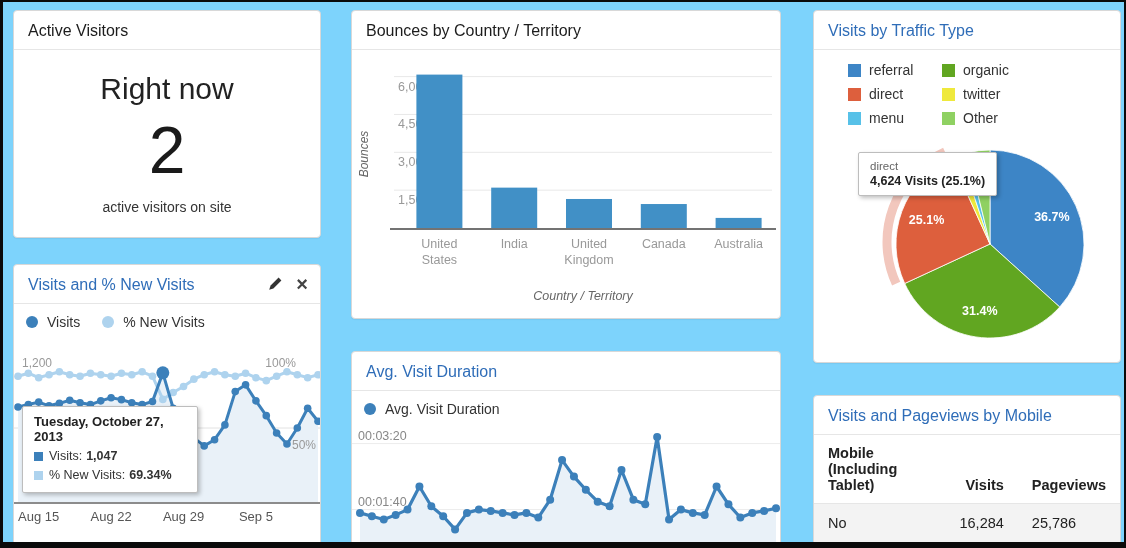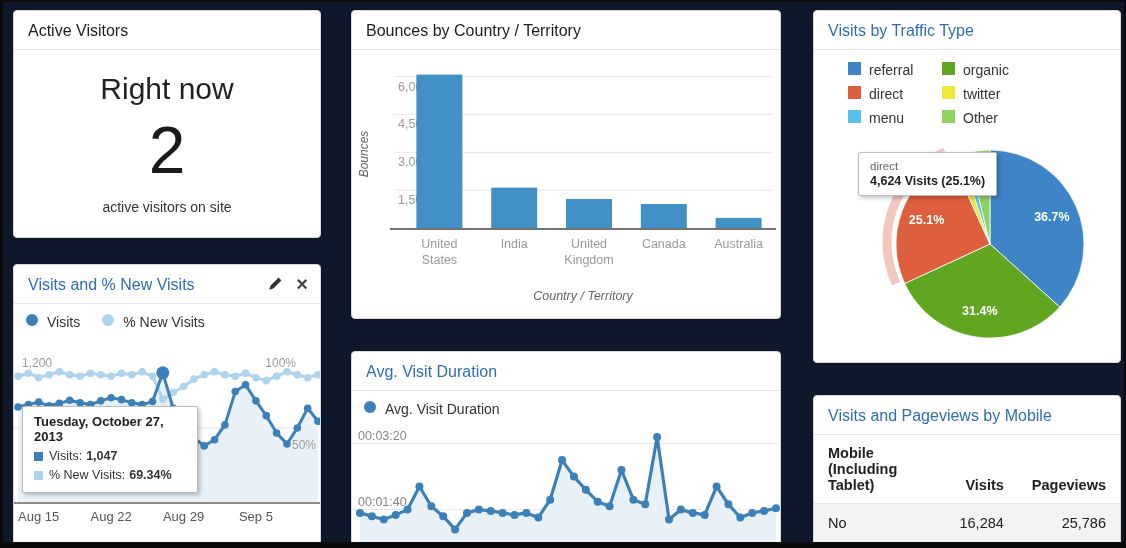--- a/index.html
+++ b/index.html
@@ -1,21 +1,21 @@
 <!DOCTYPE html>
 <html><head>
 <meta charset="utf-8">
 <style>
   * { margin:0; padding:0; box-sizing:border-box; }
   html,body { width:1126px; height:548px; }
   body { font-family:"Liberation Sans", sans-serif; background:#000; }
   #frame {
     width:1126px; height:548px;
     border:2px solid #0a0a0a; border-left-width:3px; border-bottom-width:6px;
-    background:#0f172a; position:relative; overflow:hidden;
+    background:#7dd3fc; position:relative; overflow:hidden;
   }
   .col { position:absolute; top:8px; }
   #col-left  { left:10px;  width:308px; }
   #col-mid   { left:348px; width:430px; }
   #col-right { left:810px; width:308px; }
   .widget {
     background:#fff; border:1px solid #d8d8d8; border-radius:4px;
     box-shadow:0 1px 1px rgba(0,0,0,.05); overflow:hidden; position:relative;
   }
   .w-title {
@@ -31,21 +31,21 @@
   .close-x { font-size:20px; font-weight:bold; color:#444; line-height:1; padding:0 12px 0 4px; }
 
   
   .av-body { text-align:center; padding:16px 10px 22px; }
   .av-rightnow { font-size:30px; color:#222; margin-top:6px; }
   .av-count { font-size:66px; color:#1a1a1a; margin-top:8px; line-height:1.1; }
   .av-caption { font-size:14px; color:#333; margin-top:12px; }
 
   
   .legend { display:flex; align-items:center; padding:10px 12px 6px; flex-wrap:wrap; }
-  .legend-item { display:flex; align-items:flex-start; margin-right:22px; }
+  .legend-item { display:flex; align-items:center; margin-right:22px; }
   .legend-dot { width:12px; height:12px; border-radius:50%; margin-right:9px; }
   .legend-sq  { width:13px; height:13px; margin-right:8px; }
   .legend-label { font-size:14px; color:#333; }
   .pie-legend { padding:12px 0 2px 34px; }
   .pie-legend .legend-item { width:90px; margin:0 4px 8px 0; }
 
   .chart-wrap { position:relative; padding:0 0 2px 0; }
   .axis-overlay { position:absolute; font-size:12px; color:#999; z-index:3; }
 
   
@@ -57,21 +57,21 @@
   .tt-row { display:flex; align-items:center; font-size:12.5px; color:#333; line-height:19px; }
   .tt-sq { width:9px; height:9px; margin-right:6px; }
   .tt-row b { margin-left:4px; }
   .tt-name { font-size:11.5px; color:#666; margin-bottom:2px; }
   .tt-val { font-size:12.5px; font-weight:bold; color:#222; white-space:nowrap; }
 
   
   table.mobile { width:100%; border-collapse:collapse; font-size:14.5px; color:#222; }
   table.mobile th { text-align:right; font-weight:bold; padding:10px 14px; vertical-align:bottom;margin-left:48px; }
   table.mobile th:first-child { text-align:left; width:160px; }
-  table.mobile td { text-align:right; padding:11px 14px; border-top:1px solid #e6e6e6; }
+  table.mobile td { padding:11px 14px; border-top:1px solid #e6e6e6; }
   table.mobile td:first-child { text-align:left; }
   table.mobile tr.shaded { background:#f3f3f3; }
 
   svg { display:block; }
 </style>
 </head>
 <body>
 
 <div id="frame">
 

